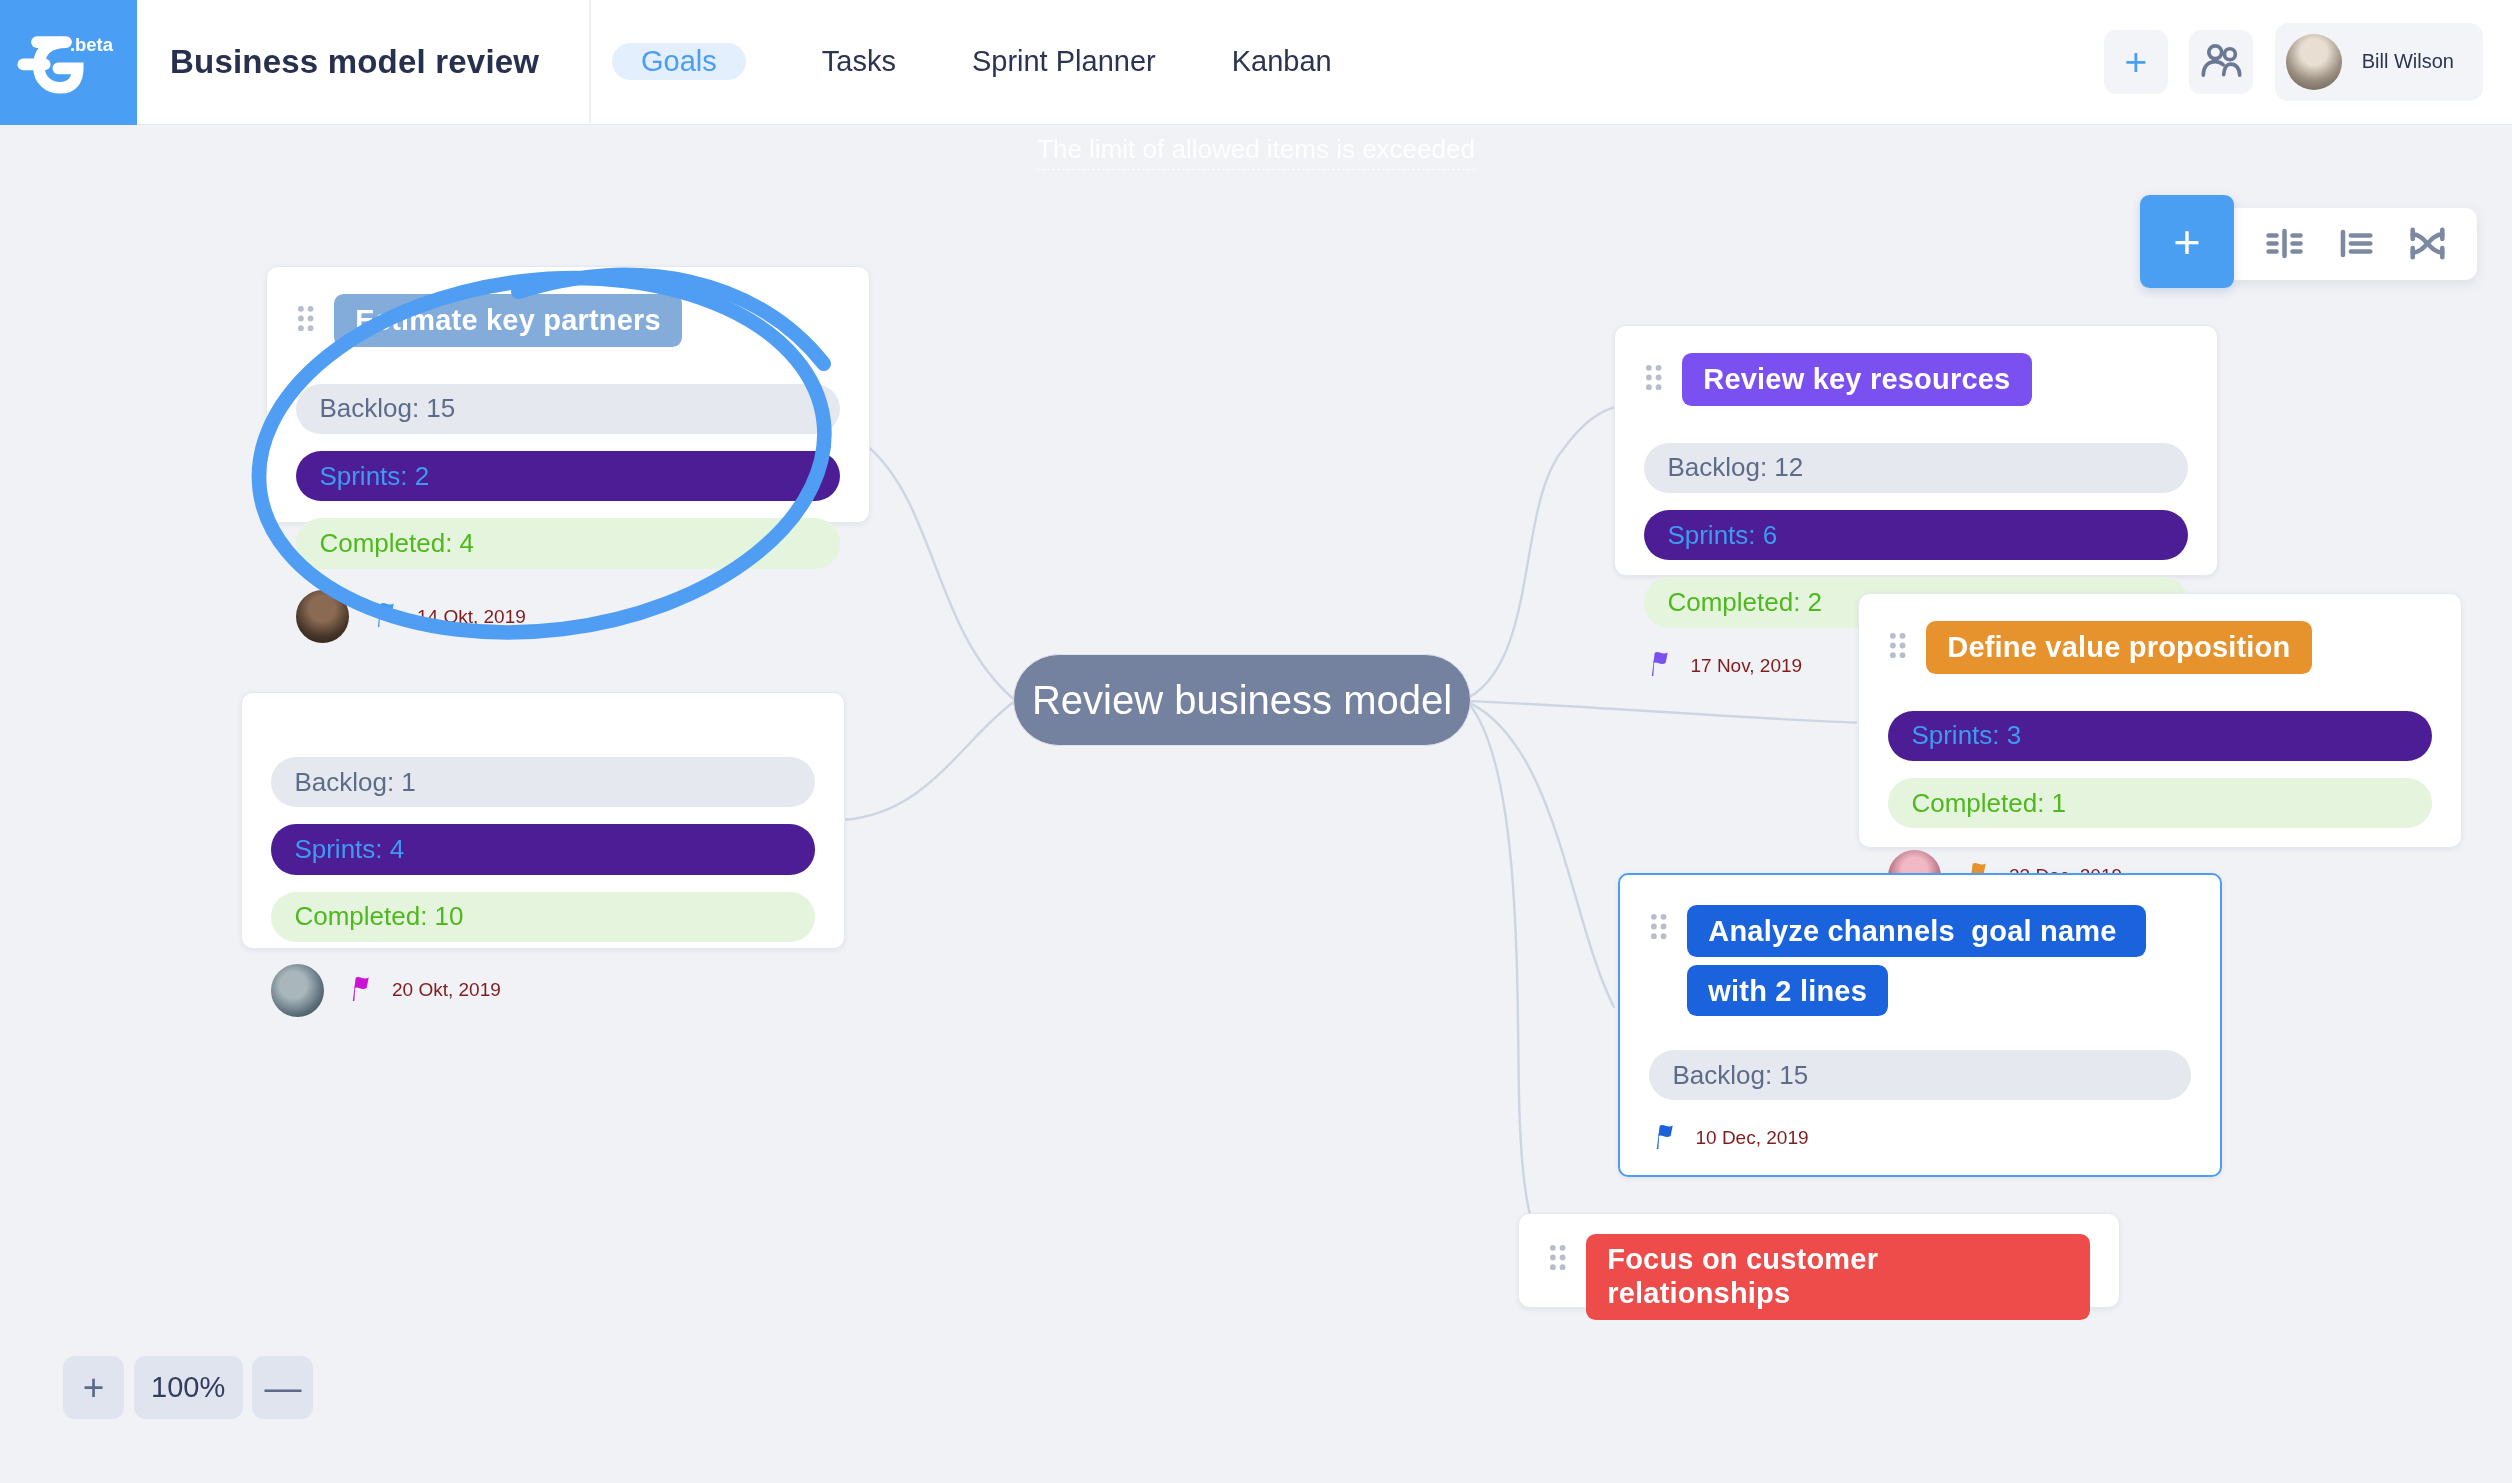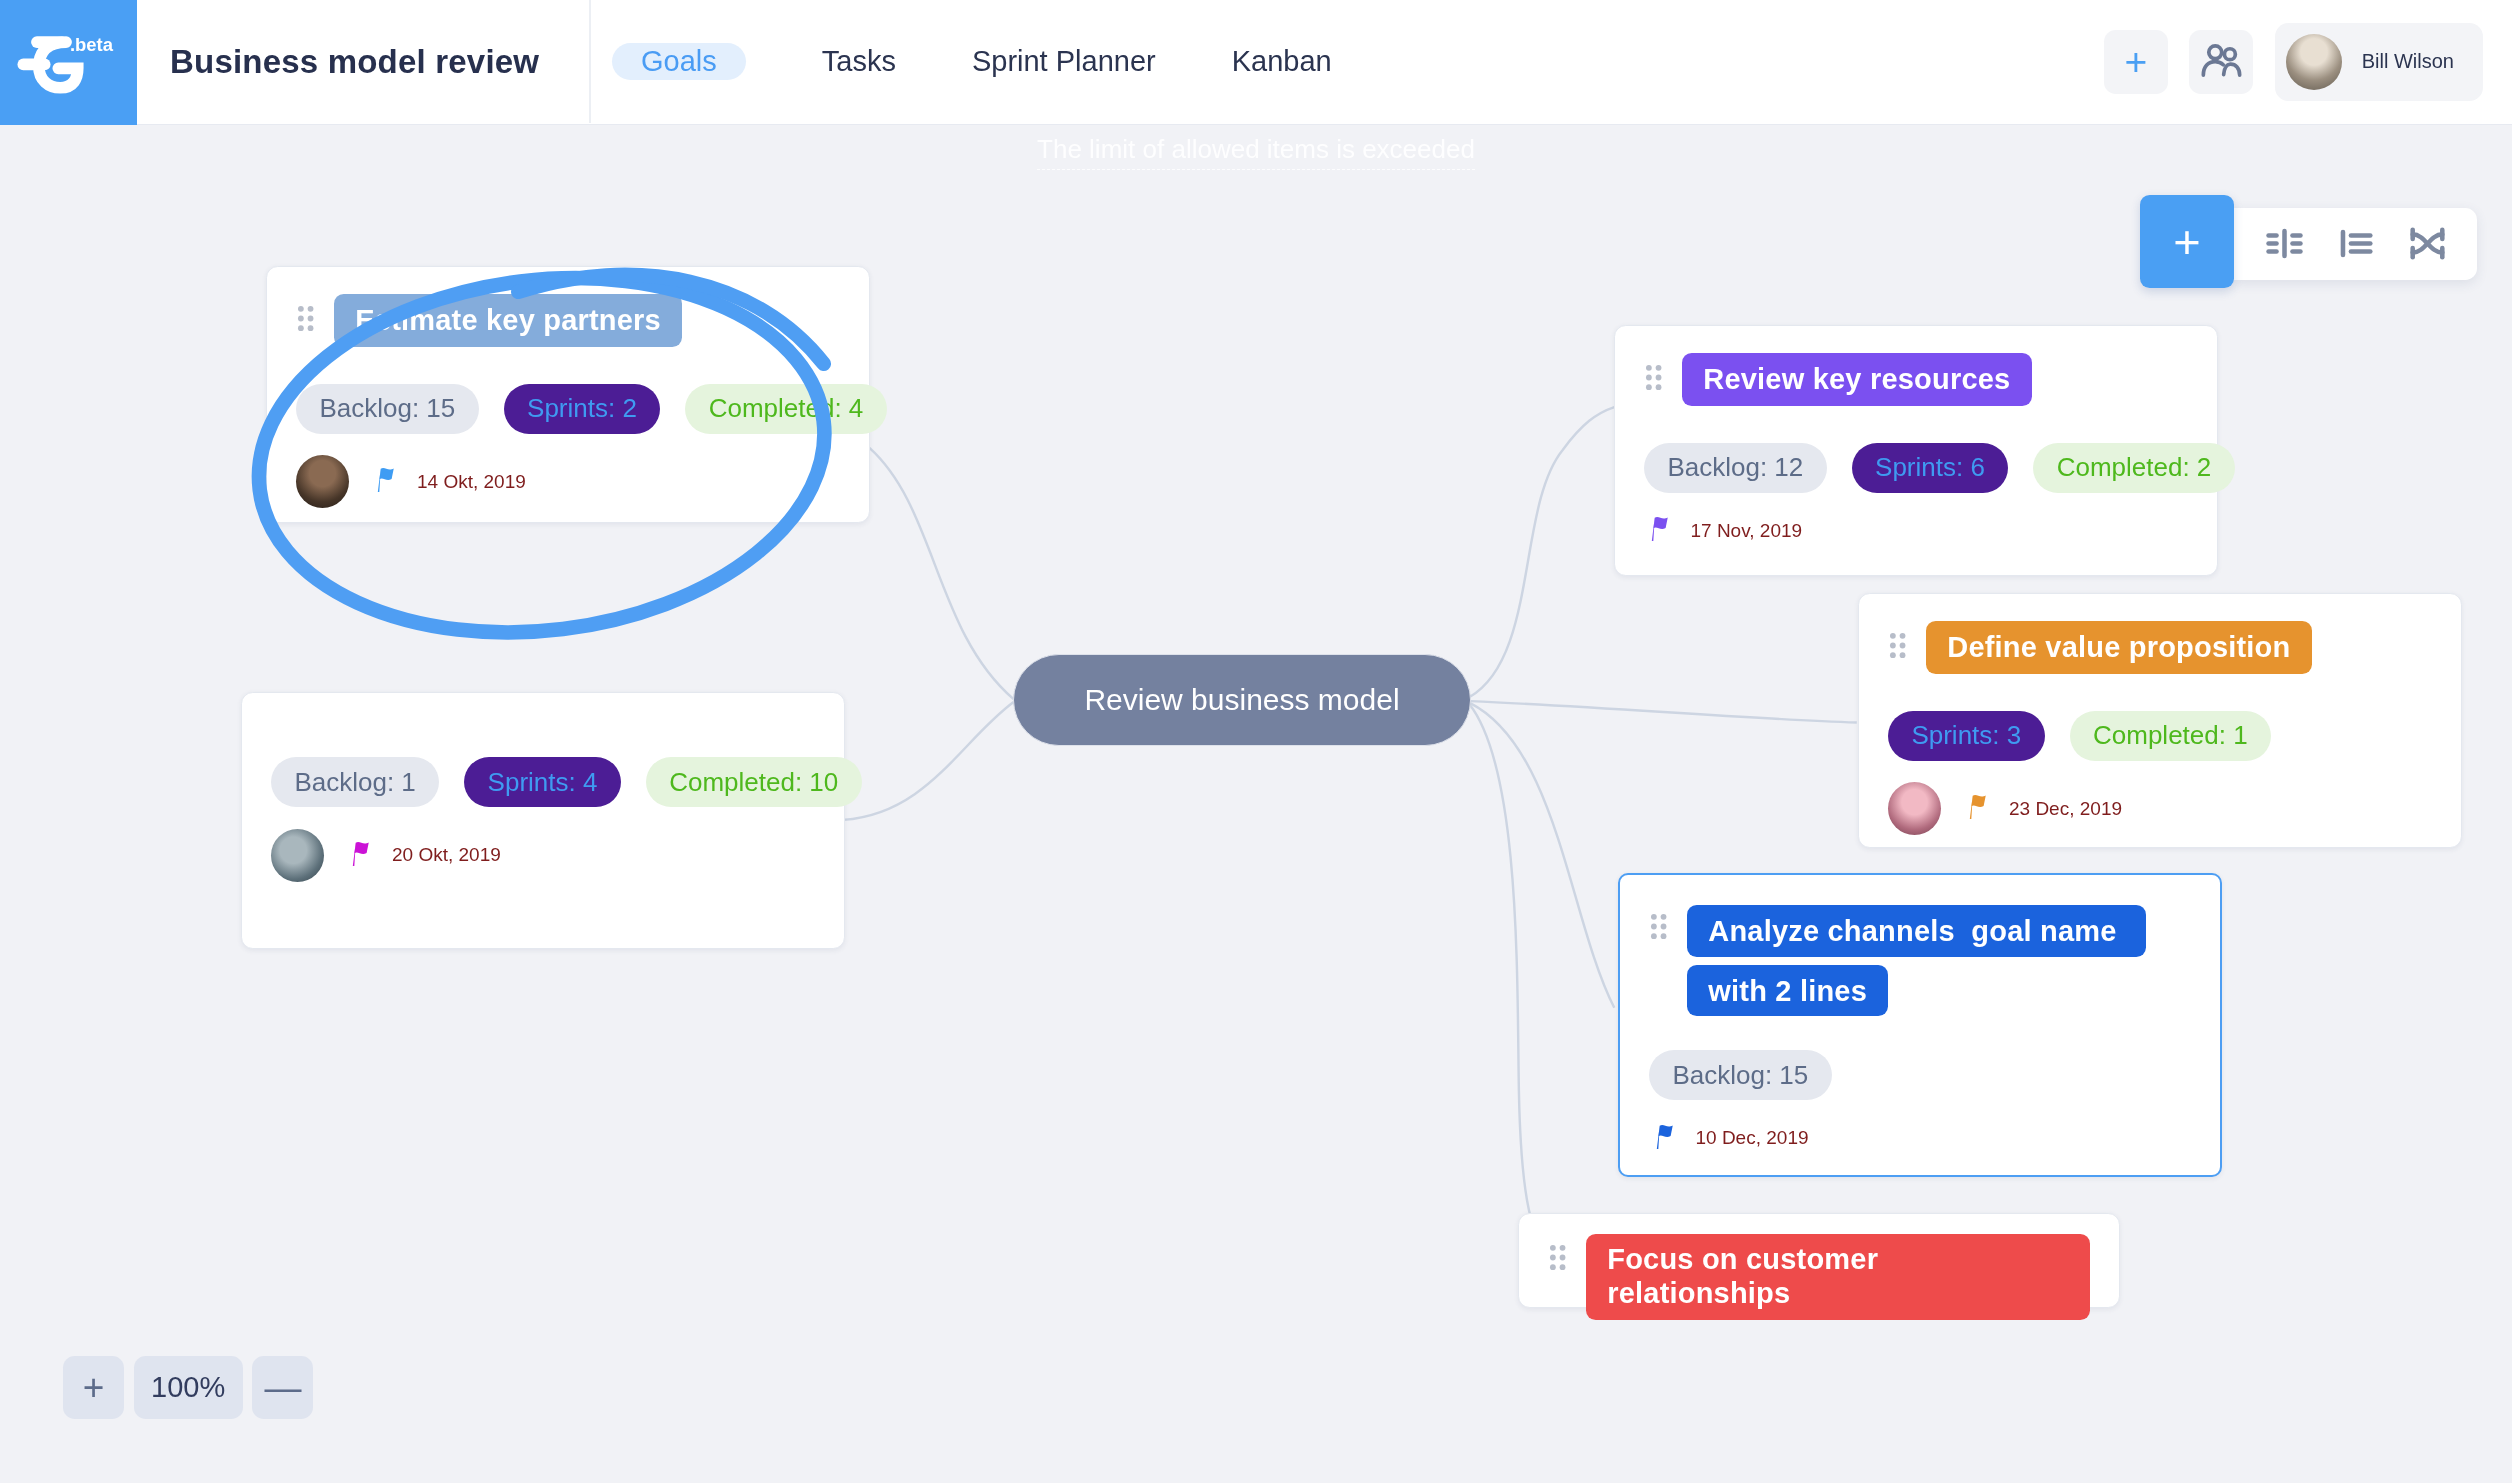--- a/index.html
+++ b/index.html
@@ -85,40 +85,40 @@
   }
   .z-plus, .z-minus { width:61px; font-size:37px; font-weight:300; }
   .z-level { width:109px; font-size:29px; font-weight:500; color:#323c5e; cursor:default; }
 
   
   .connectors { position:absolute; left:0; top:0; z-index:1; }
   .central {
     position:absolute; left:1013px; top:654px; width:458px; height:92px; z-index:4;
     background:#74819f; border:1.9px solid #dde1ea; border-radius:47px;
     display:flex; align-items:center; justify-content:center;
-    color:#fff; font-size:30px; font-weight:400; cursor:pointer;
+    color:#fff; font-size:40px; font-weight:400; cursor:pointer;
   }
   .card {
     position:absolute; z-index:3; background:#fff; border:1px solid #e4e8ef;
     border-radius:11.7px; box-shadow:0 1.9px 5.8px rgba(45,62,100,.07);
     padding:27px 29px; cursor:pointer;
   }
   .card.selected { border:2.9px solid #4d9ef3; }
   .chip-row { display:flex; align-items:flex-start; gap:17.5px; }
   .handle { margin-top:9.7px; flex:none; cursor:grab; }
   .chip {
     color:#fff; font-size:29px; font-weight:700; border-radius:9.7px;
     padding:9.7px 21.4px; display:inline-block; line-height:1.15; letter-spacing:0.2px;
   }
   .chip.two-line {
     display:inline; white-space:pre-wrap; line-height:2.05;
     -webkit-box-decoration-break:clone; box-decoration-break:clone;
   }
   .two-line-wrap { width:465px; }
-  .badges { display:flex; gap:25px; margin-top:37px; }
+  .badges { display:flex; gap:17px; margin-top:37px;flex-direction:column; }
   .badge {
     font-size:26px; font-weight:500; border-radius:25px; padding:9.7px 23.4px; white-space:nowrap;
   }
   .badge.backlog   { background:#e5e8ef; color:#5d6c88; }
   .badge.sprints   { background:#4c1d95; color:#3f9bf1; }
   .badge.completed { background:#e5f4dd; color:#4eb81d; }
   .card-footer { display:flex; align-items:center; margin-top:21.4px; gap:15.6px; }
   .av-sm { width:53px; height:53px; }
   .av-partners   { background:radial-gradient(circle at 50% 35%, #8a6a52 0 30%, #463528 65%, #221a15); }
   .av-activities { background:radial-gradient(circle at 42% 40%, #a9b7bd 0 30%, #5d707a 65%, #2e3c44); }

